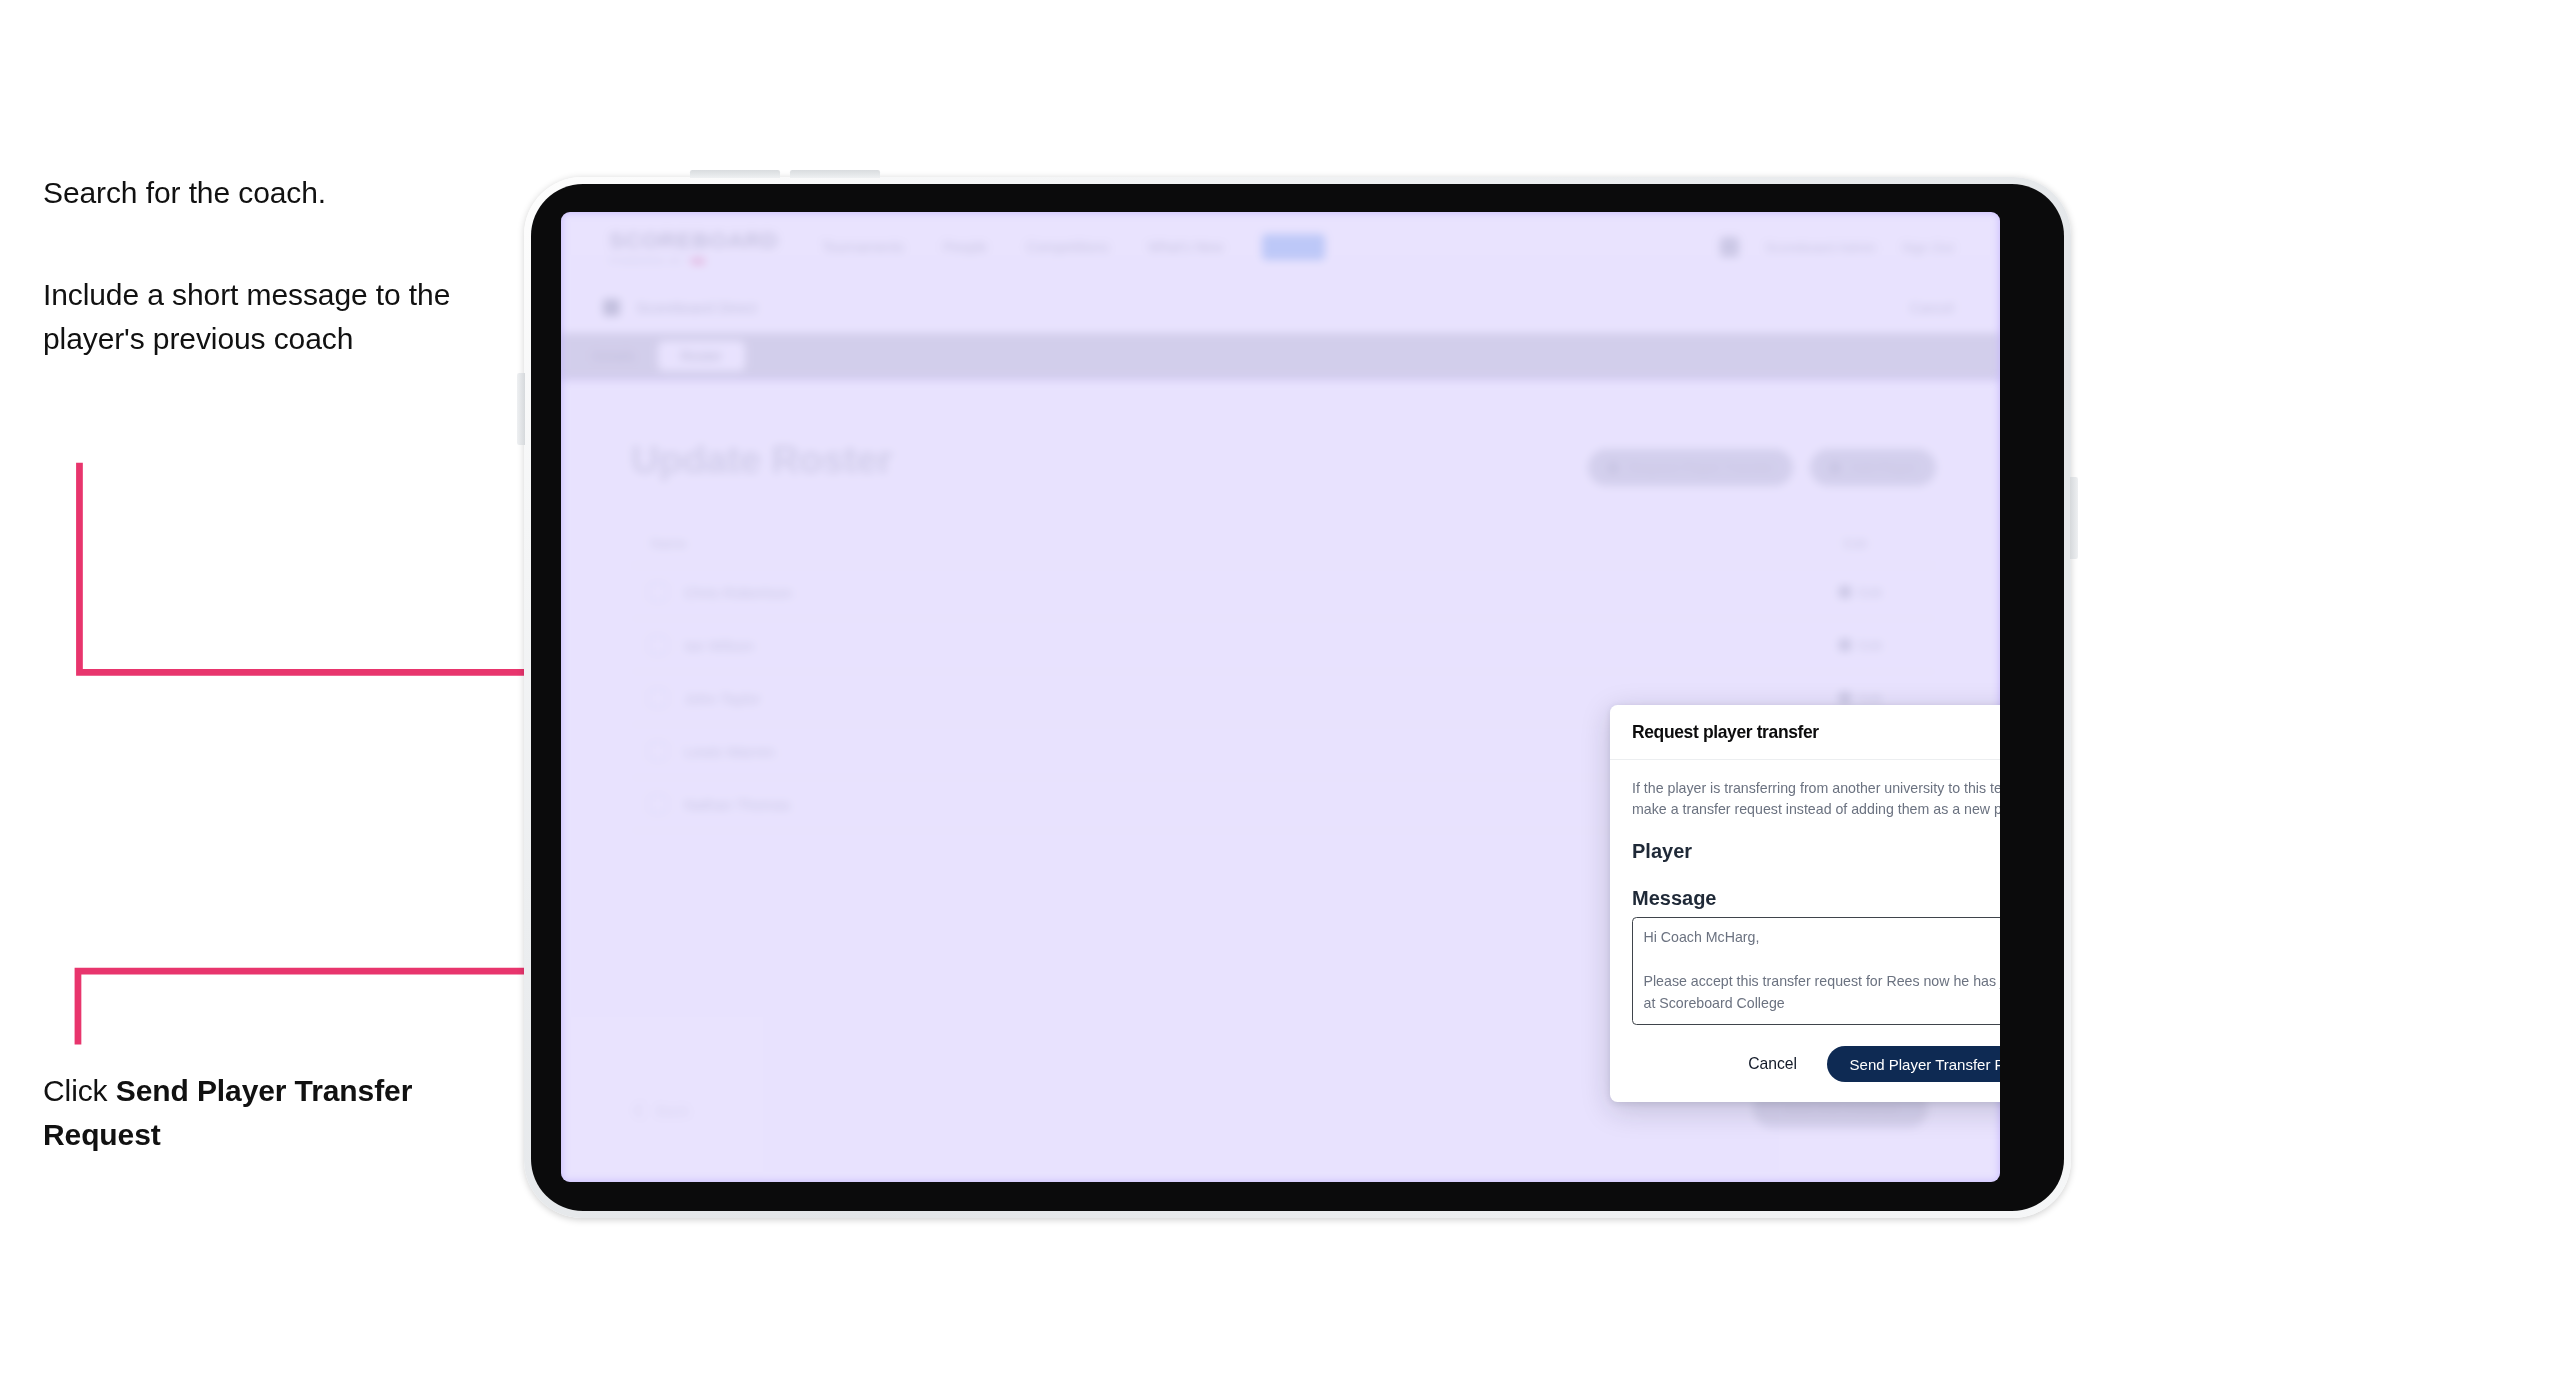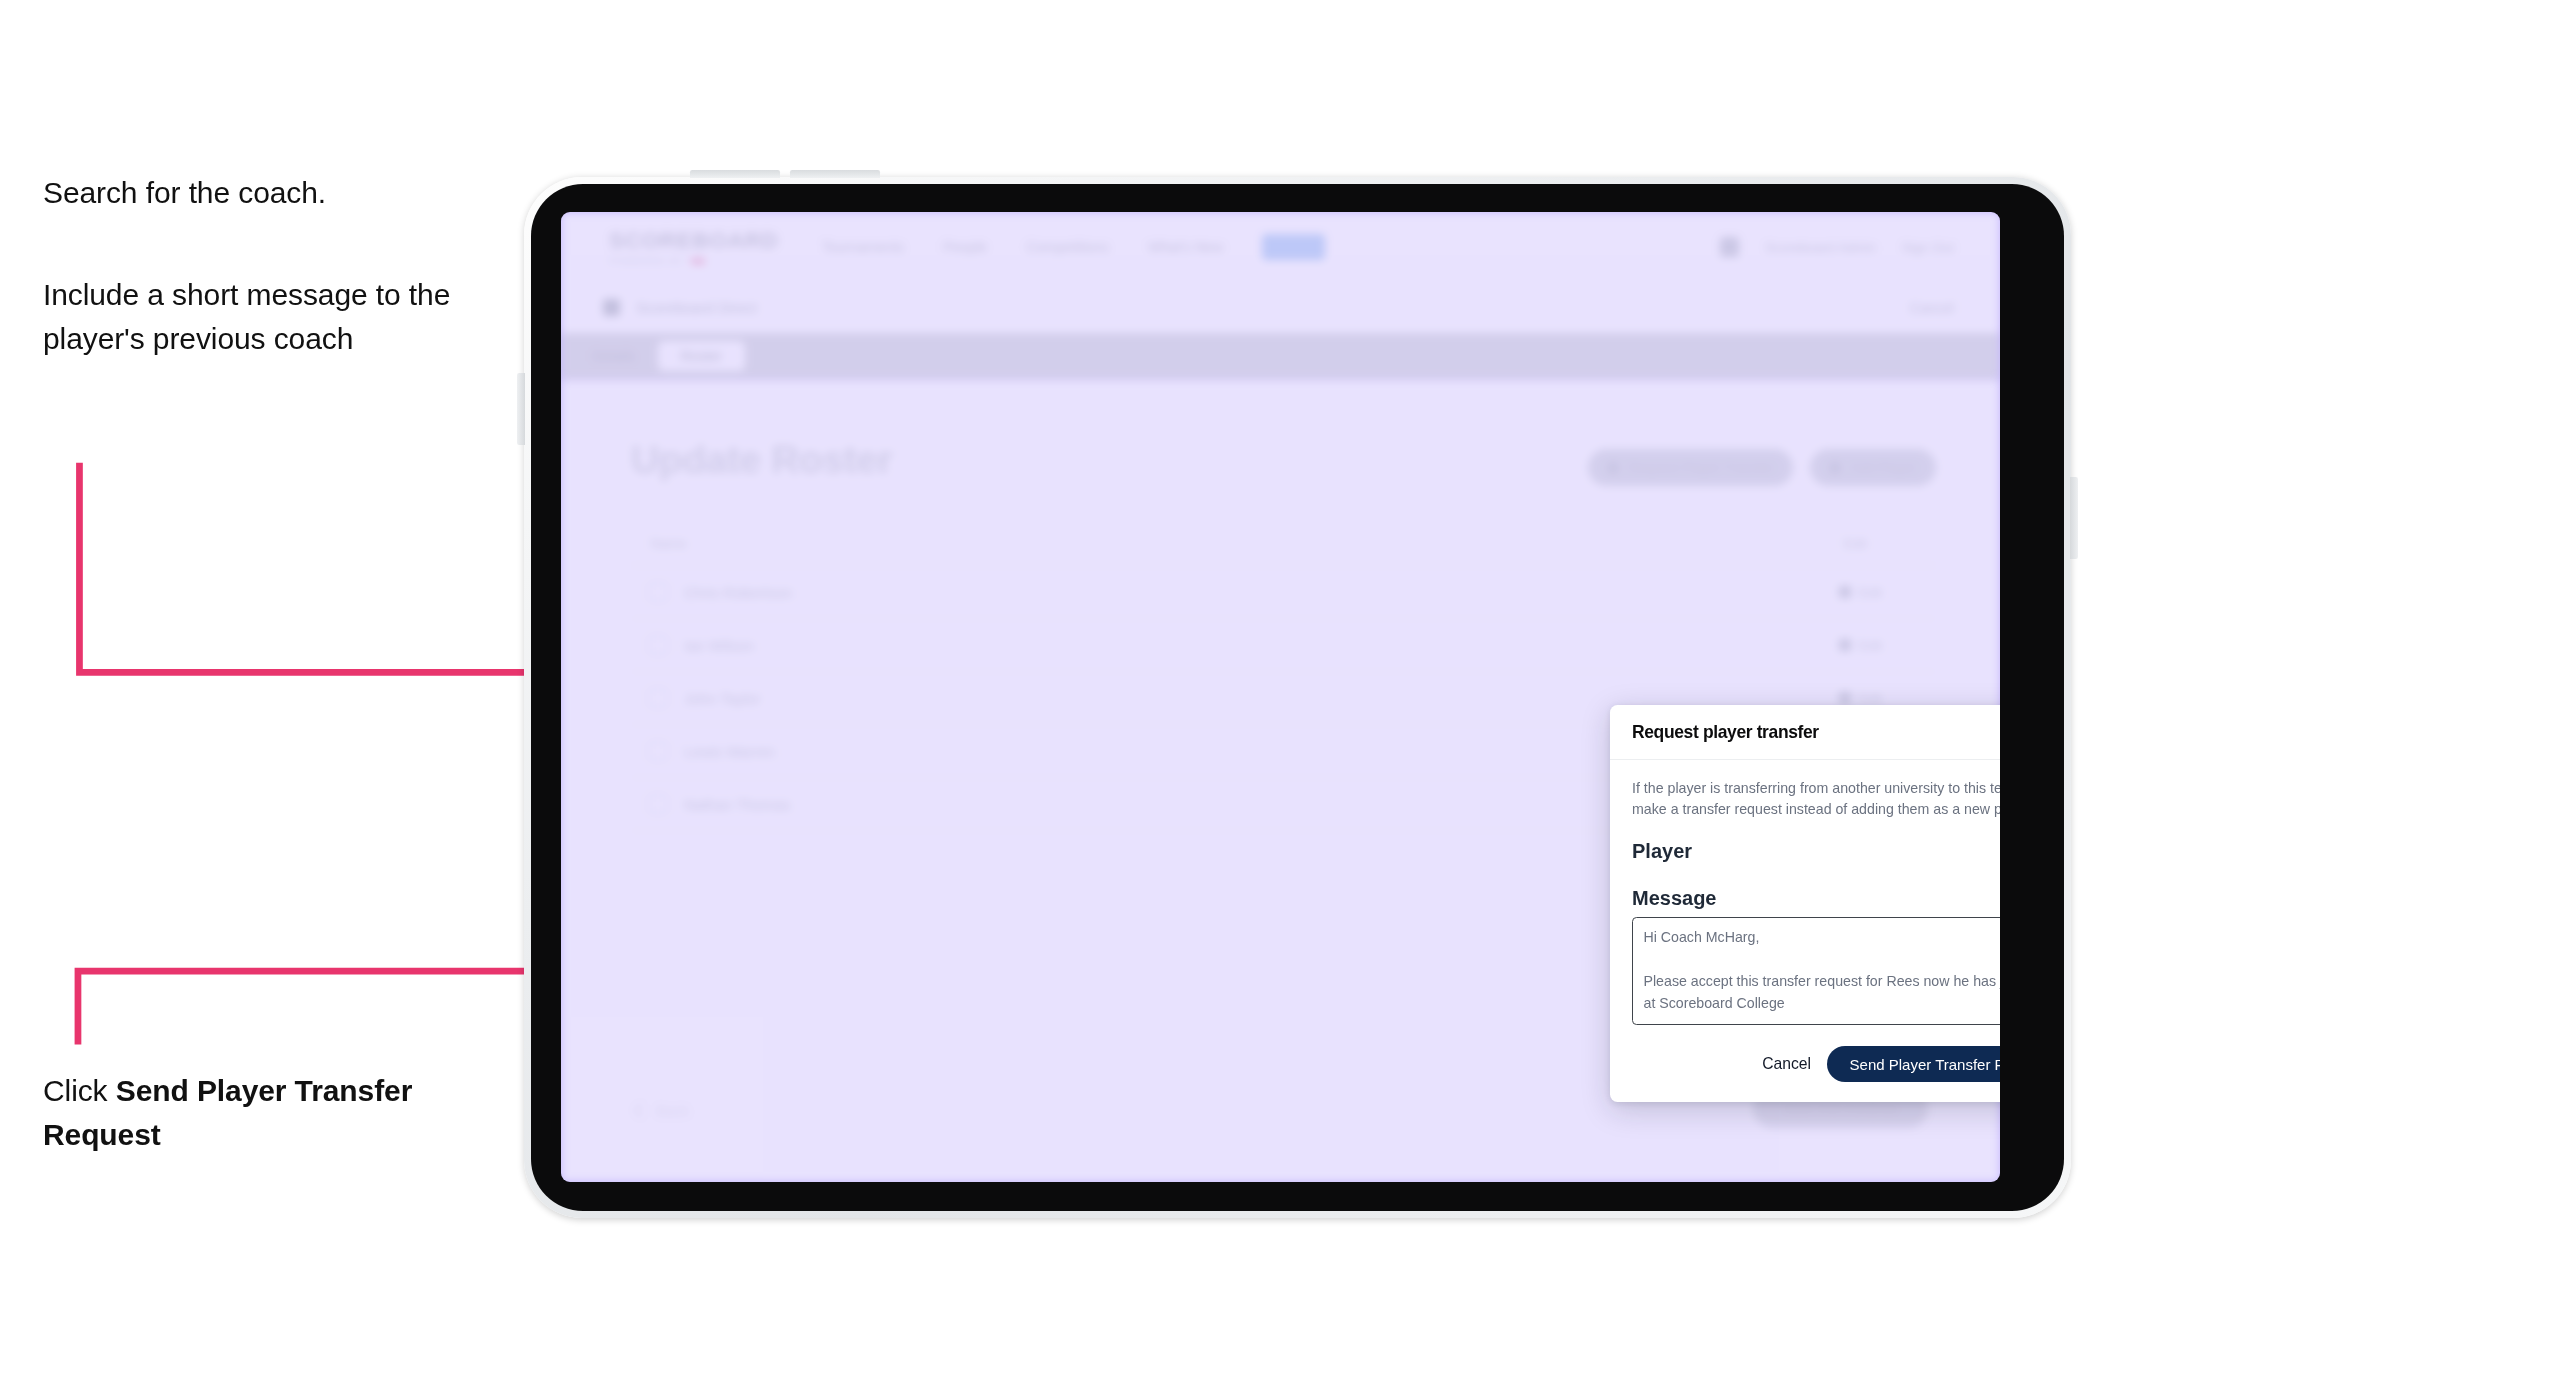--- a/index.html
+++ b/index.html
@@ -253,21 +253,21 @@
     font-size: 14.2px;
     line-height: 1.55;
     font-family: "Liberation Sans", sans-serif;
     padding: 8.2px 10.5px;
     outline: none;
     resize: vertical;
     overflow: hidden;
   }
   .modal-actions {
     display: flex; align-items: center; justify-content: flex-end;
-    gap: 13px;
+    gap: 27px;
     padding: 18px 22px 0 22px;
   }
   .btn-cancel {
     background: none; border: none;
     font-family: "Liberation Sans", sans-serif;
     font-size: 15.7px; color: #111827; cursor: pointer; padding: 6px 3px;
   }
   .btn-send {
     background: #0e2a53;
     color: #ffffff;

